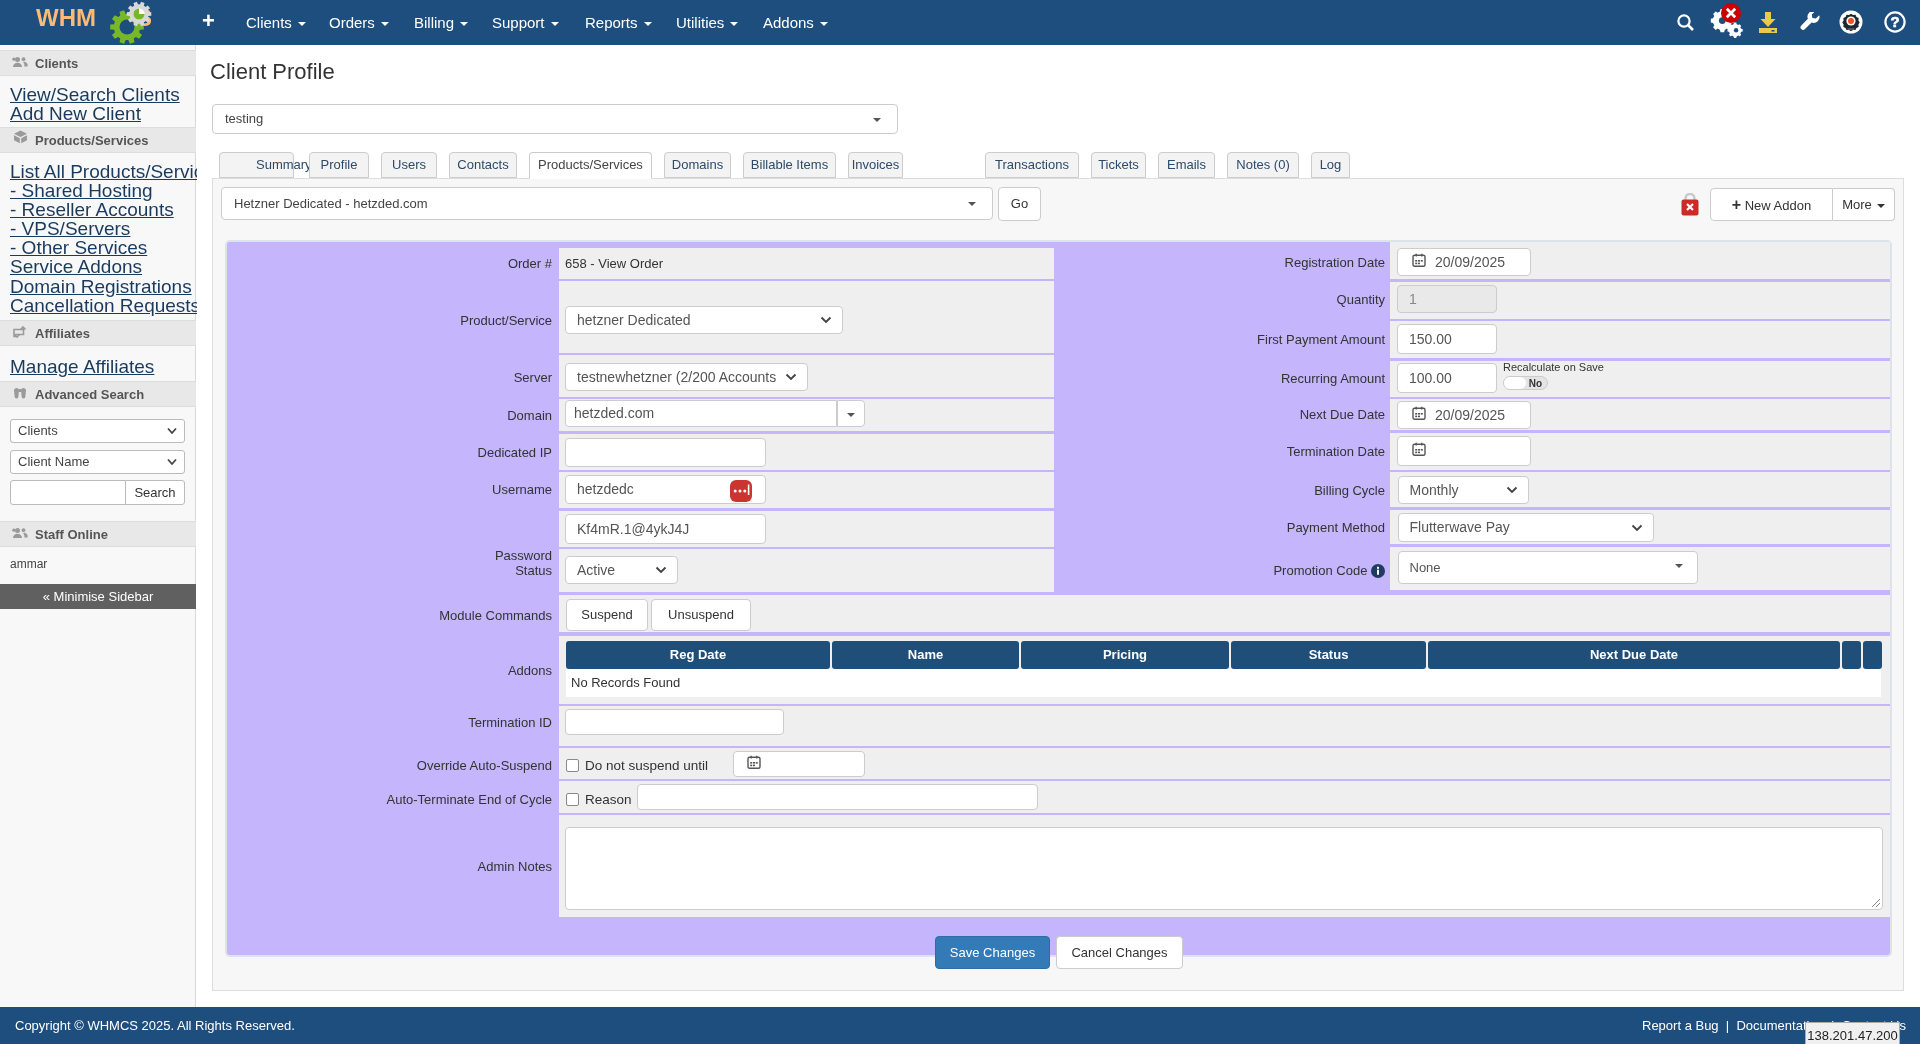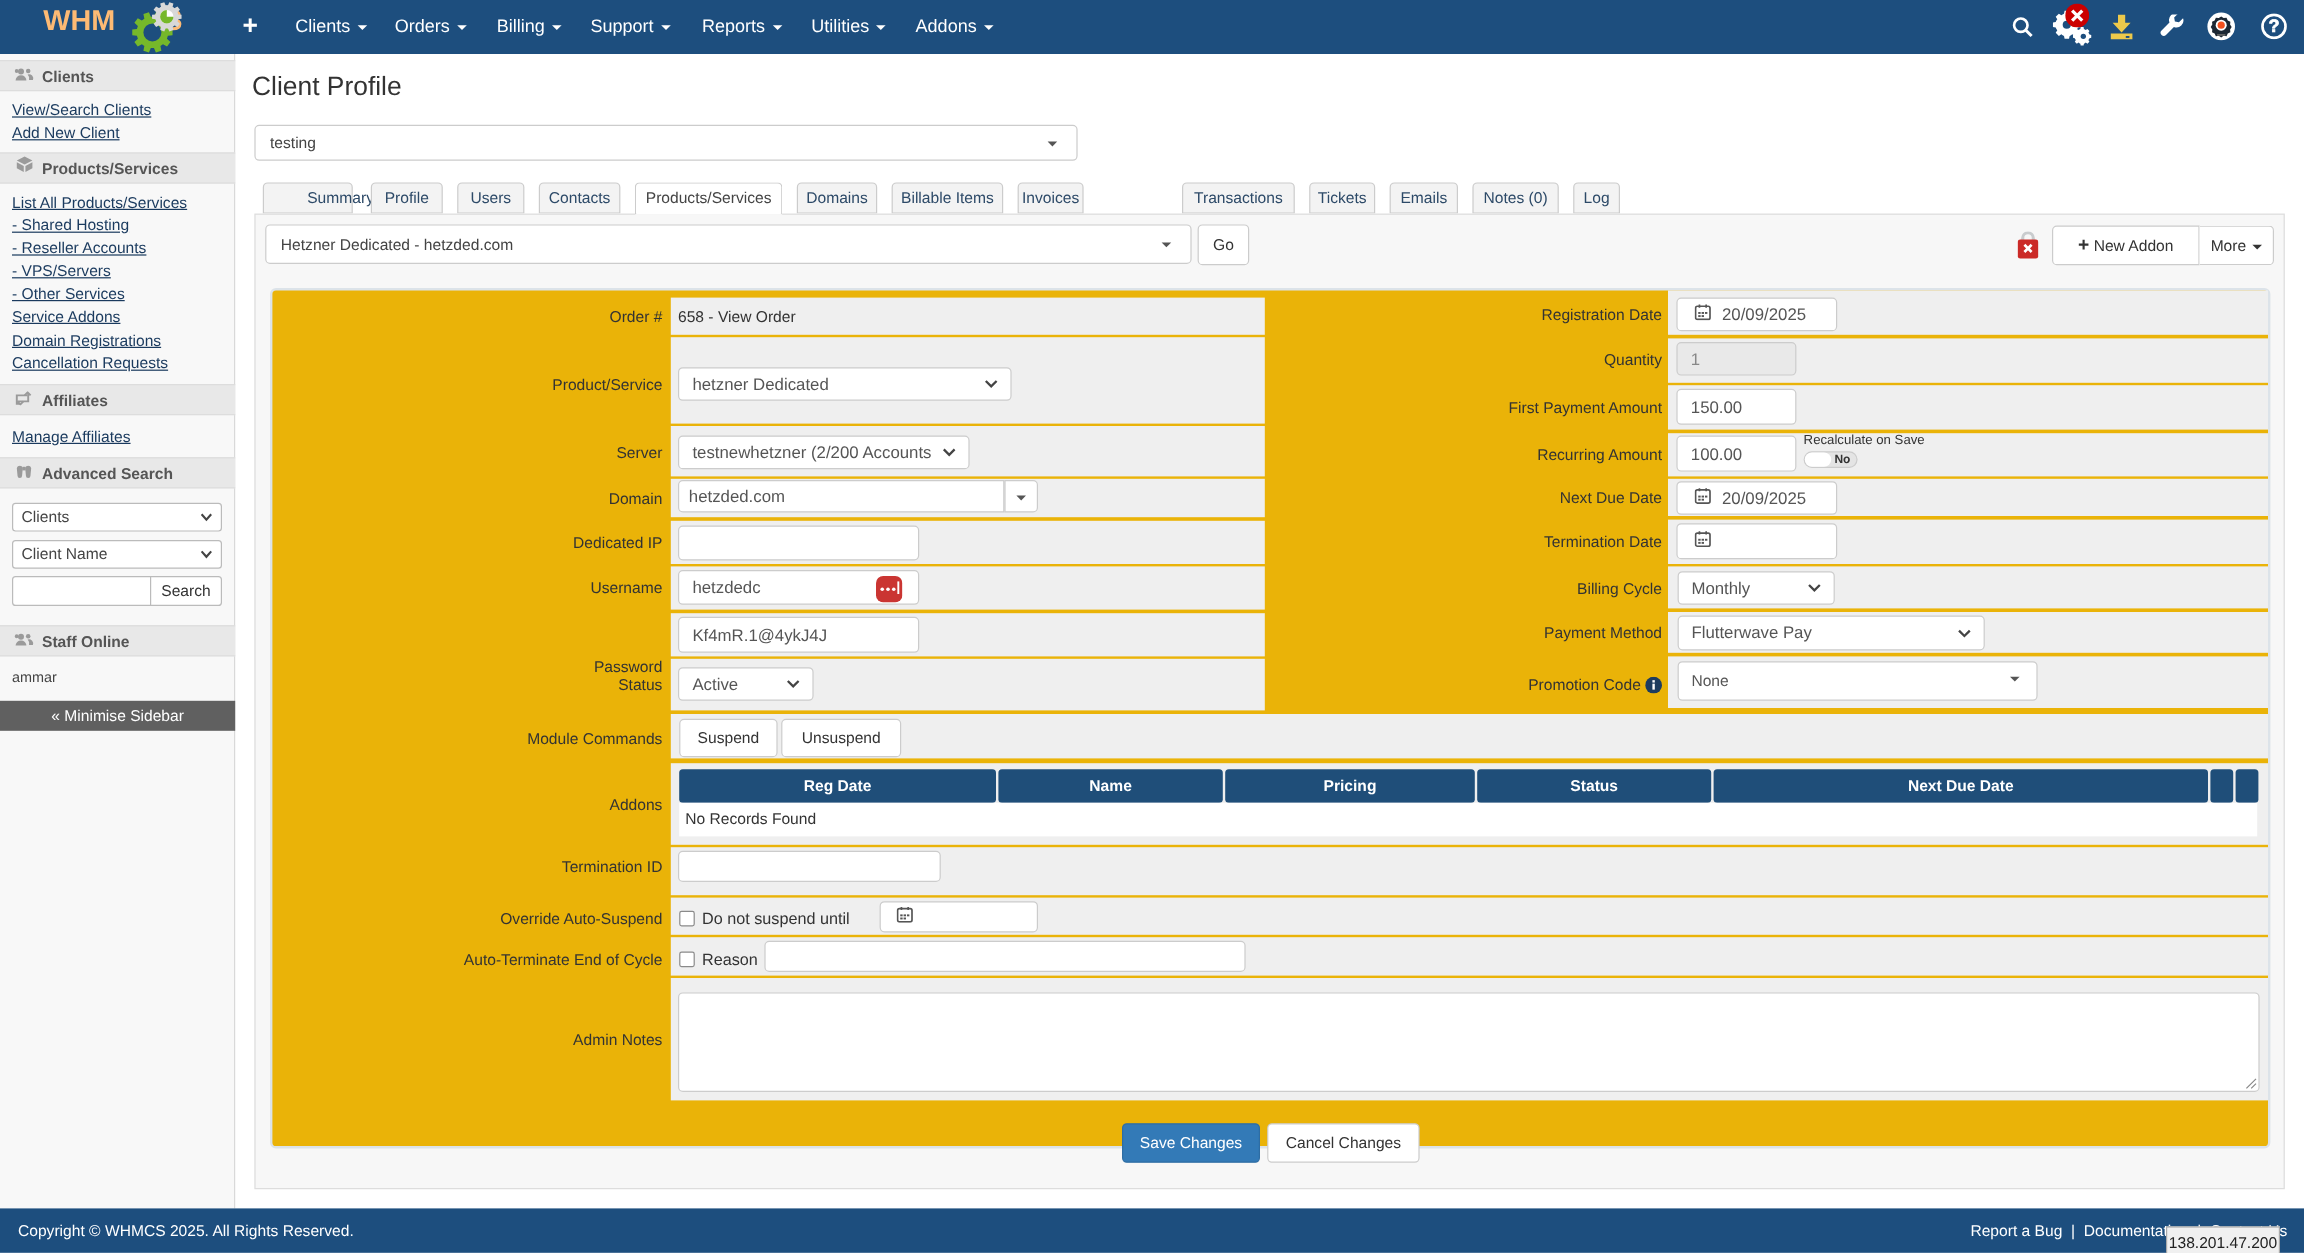--- a/index.html
+++ b/index.html
@@ -10,37 +10,37 @@
 #nav .item { position:absolute; top:0; height:45px; line-height:45px; color:#fff; font-size:15px; }
 .caret { display:inline-block; width:0; height:0; border-left:4px solid transparent;
   border-right:4px solid transparent; border-top:4px solid #fff; vertical-align:middle; margin-left:6px; }
 #logo { position:absolute; left:36px; top:4px; color:#fdba74; font-size:24px; font-weight:bold; letter-spacing:0px; }
 #sidebar { position:absolute; left:0; top:45px; width:196px; height:962px; background:#f8f8f8;
   border-right:1px solid #d9d9d9; }
 .shead { position:absolute; left:0; width:196px; height:26px; background:#e8e8e8;
   border-top:1px solid #ddd; border-bottom:1px solid #ddd; color:#555; font-weight:bold;
   font-size:13px; line-height:25px; }
 .shead .ic { display:inline-block; width:16px; margin:0 7px 0 12px; text-align:center; }
-.slink { position:absolute; left:10px; font-size:13px; color:#1a3a5e; text-decoration:underline; white-space:nowrap; }
+.slink { position:absolute; left:10px; font-size:19px; color:#1a3a5e; text-decoration:underline; white-space:nowrap; }
 .ssel { position:absolute; left:10px; width:175px; height:24px; background:#fff; border:1px solid #bbb;
   border-radius:3px; font-size:13px; color:#444; line-height:22px; padding-left:7px; }
 .chev { position:absolute; right:7px; top:50%; margin-top:-4px; width:10px; height:8px; }
 #minbar { position:absolute; left:0; top:539px; width:196px; height:25px; background:#606060;
   color:#fff; font-size:13px; text-align:center; line-height:25px; }
 #main { position:absolute; left:197px; top:45px; width:1723px; height:962px; background:#fff; }
 h1 { position:absolute; left:13px; top:14px; font-size:22px; font-weight:normal; color:#333; }
 .box { background:#fff; border:1px solid #ccc; border-radius:4px; }
 .btn { background:#fff; border:1px solid #ccc; border-radius:4px; font-size:13px; color:#333; text-align:center; }
 #tabs { position:absolute; left:22px; top:107px; height:26px; }
 .tab { position:absolute; top:0; height:26px; background:#f3f3f3; border:1px solid #ccc;
   border-radius:4px 4px 0 0; font-size:13px; color:#2d4a68; line-height:24px; text-align:center; }
 .tab.act { background:#fff; height:27px; border-bottom:1px solid #fff; color:#444; z-index:3; }
 #panel { position:absolute; left:14.5px; top:132.5px; width:1692px; height:813px;
   background:#f7f7f7; border:1px solid #ddd; }
-#fbox { position:absolute; left:12px; top:61px; width:1667px; height:717px; background:#eab308;
+#fbox { position:absolute; left:12px; top:61px; width:1667px; height:717px; background:#c4b5fd;
   border:2px solid #dce3e9; border-radius:5px; }
 .cell { position:absolute; background:#efefef; }
 .flabel { position:absolute; font-size:13px; color:#333; text-align:right; white-space:nowrap; }
 .inp { position:absolute; background:#fff; border:1px solid #ccc; border-radius:4px;
   font-size:14px; color:#555; padding-left:11px; white-space:nowrap; overflow:hidden; }
 .schev { position:absolute; width:12px; height:8px; }
 #footer { position:absolute; left:0; top:1007px; width:1920px; height:37px; background:#1d4e7e;
   color:#fff; font-size:13px; line-height:37px; }
 .thead { position:absolute; background:#1f4e79; color:#fff; font-weight:bold; font-size:13px;
   text-align:center; line-height:28px; height:28px; border-radius:3px; }

